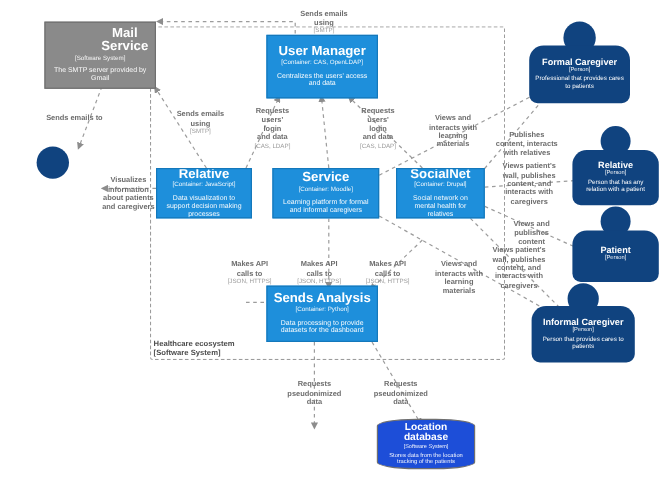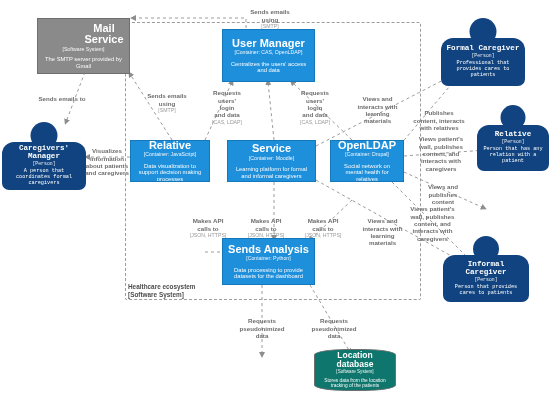--- a/index.html
+++ b/index.html
@@ -34,29 +34,29 @@
   .sys .desc  { font-size: 5.8px; }
 
   
   .cont { background: #1e8fdb; border: 1px solid #1478bb; }
   .cont .title { font-size: 11px; margin-bottom: 1px; }
   .cont .type  { font-size: 5.2px; margin-bottom: 5px; }
   .cont .desc  { font-size: 5.8px; }
 
   
   .store {
-    background: #0f766e; border: 1px solid #6f6f6f;
+    background: #1d4ed8; border: 1px solid #6f6f6f;
     border-radius: 40% / 14%;
   }
   .store .title { font-size: 8.5px; margin-bottom: 1px; }
   .store .type  { font-size: 4.6px; margin-bottom: 3px; }
   .store .desc  { font-size: 4.8px; }
 
   
-  .person { position: absolute; font-family: Liberation Mono, monospace; }
+  .person { position: absolute; }
   .person .head {
     position: absolute; left: 50%; transform: translateX(-50%);
     background: #10437f; border-radius: 50%;
   }
   .person .body {
     position: absolute; left: 0; bottom: 0; width: 100%;
     background: #10437f; border-radius: 12px 12px 7px 7px;
     color: #fff; text-align: center;
     display: flex; flex-direction: column;
     align-items: center; justify-content: center;
@@ -163,65 +163,68 @@
     <div class="desc">Data visualization to support decision making processes</div>
   </div>
 
   <div class="node cont" style="left:227px; top:140px; width:89px; height:42px;">
     <div class="title">Service</div>
     <div class="type">[Container: Moodle]</div>
     <div class="desc">Learning platform for formal and informal caregivers</div>
   </div>
 
   <div class="node cont" style="left:330px; top:140px; width:74px; height:42px;">
-    <div class="title">OpenLDAP</div>
+    <div class="title">SocialNet</div>
     <div class="type">[Container: Drupal]</div>
     <div class="desc">Social network on mental health for relatives</div>
   </div>
 
   <div class="node cont" style="left:222px; top:238px; width:93px; height:47px;">
     <div class="title">Sends Analysis</div>
     <div class="type">[Container: Python]</div>
     <div class="desc">Data processing to provide datasets for the dashboard</div>
   </div>
 
 
   <div class="node store" style="left:314px; top:349px; width:82px; height:42px;">
     <div class="title">Location database</div>
     <div class="type">[Software System]</div>
     <div class="desc">Stores data from the location tracking of the patients</div>
   </div>
 
   <div class="person" style="left:2px; top:122px; width:84px; height:68px;">
     <div class="head" style="top:0; width:27px; height:27px;"></div>
-    <div class="body" style="height:48px;">
-      <div class="title">Caregivers' Manager</div>
-      <div class="type">[Person]</div>
-      <div class="desc">A person that coordinates formal caregivers</div>
-    </div>
   </div>
 
   <div class="person" style="left:441px; top:18px; width:84px; height:68px;">
     <div class="head" style="top:0; width:27px; height:27px;"></div>
     <div class="body" style="height:48px;">
       <div class="title">Formal Caregiver</div>
       <div class="type">[Person]</div>
       <div class="desc">Professional that provides cares to patients</div>
     </div>
   </div>
 
   <div class="person" style="left:477px; top:105px; width:72px; height:66px;">
     <div class="head" style="top:0; width:25px; height:25px;"></div>
     <div class="body" style="height:46px;">
       <div class="title">Relative</div>
       <div class="type">[Person]</div>
       <div class="desc">Person that has any relation with a patient</div>
     </div>
   </div>
 
+  <div class="person" style="left:477px; top:172px; width:72px; height:63px;">
+    <div class="head" style="top:0; width:25px; height:25px;"></div>
+    <div class="body" style="height:43px;">
+      <div class="title">Patient</div>
+      <div class="type">[Person]</div>
+      <div class="desc"></div>
+    </div>
+  </div>
 
   <div class="person" style="left:443px; top:236px; width:86px; height:66px;">
     <div class="head" style="top:0; width:26px; height:26px;"></div>
     <div class="body" style="height:47px;">
       <div class="title">Informal Caregiver</div>
       <div class="type">[Person]</div>
       <div class="desc">Person that provides cares to patients</div>
     </div>
   </div>
 

